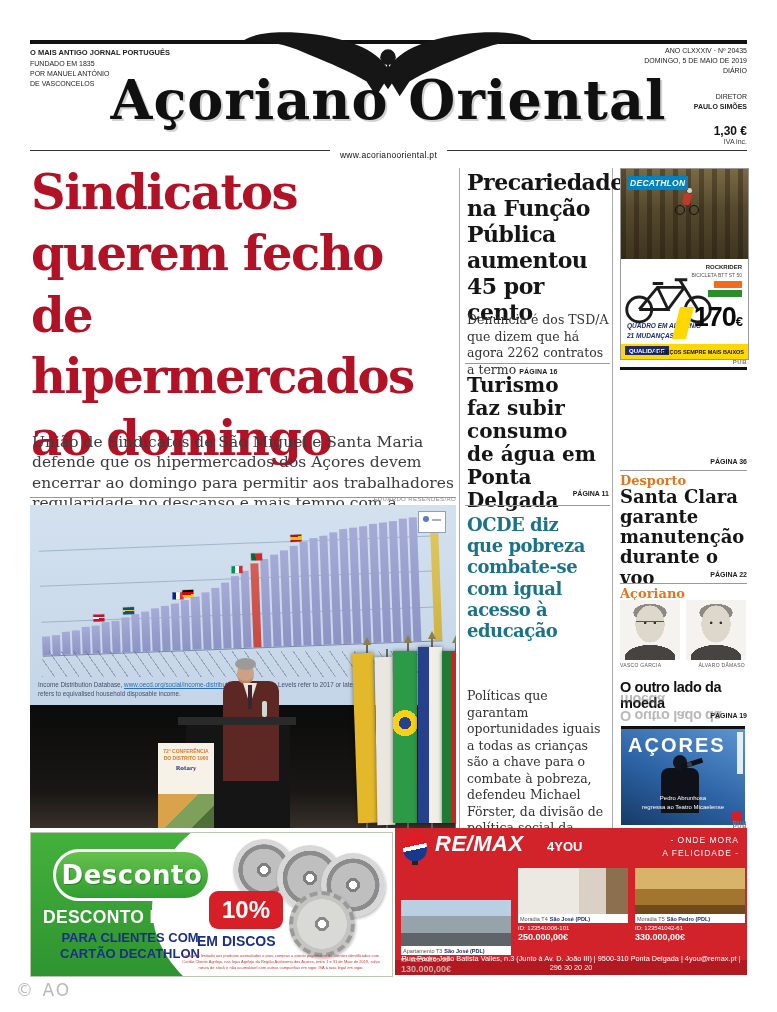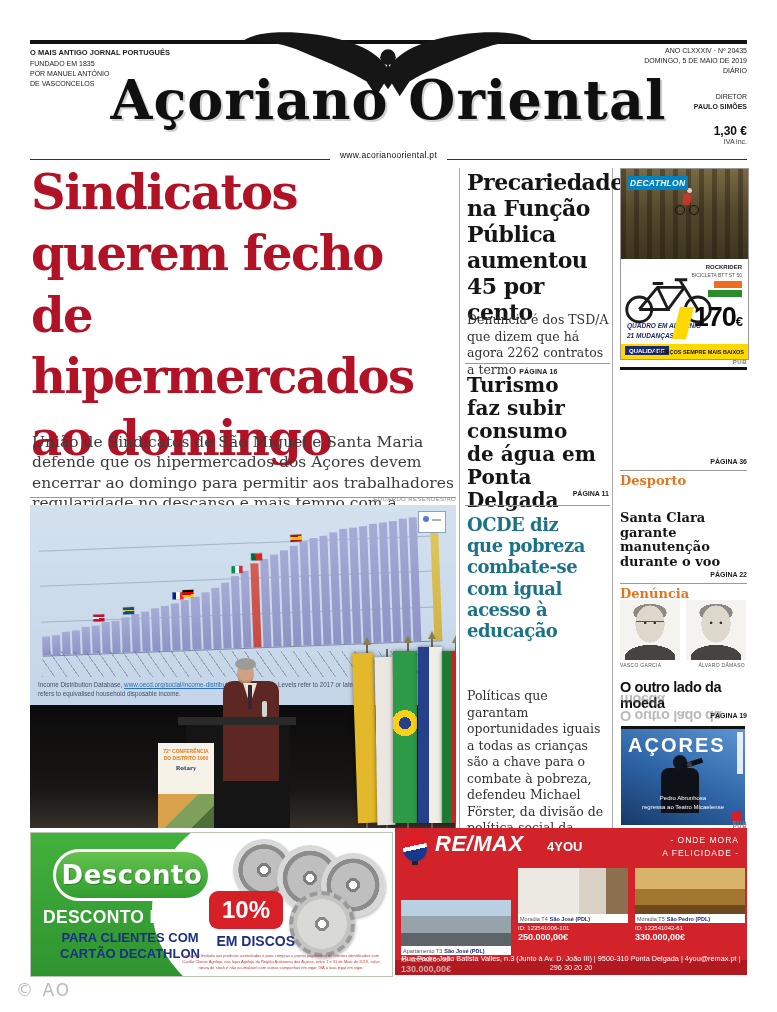--- a/index.html
+++ b/index.html
@@ -20,21 +20,21 @@
   .tagline b{font-size:7.5px;}
   .edition{right:30px;top:46px;text-align:right;font-size:7px;line-height:1.45;color:#222;}
   .director{right:30px;top:92px;text-align:right;font-size:7px;line-height:1.45;color:#222;}
   .price{right:30px;top:124px;text-align:right;color:#111;}
   .price .p1{font:bold 12px "Liberation Sans",sans-serif;}
   .price .p2{font-size:7px;color:#333;}
   .eagle{left:238px;top:24px;width:300px;height:78px;}
   .masthead{left:60px;right:60px;top:68px;text-align:center;font-family:"DejaVu Serif",serif;
             font-weight:bold;font-size:54px;color:#101010;letter-spacing:1px;
             text-shadow:2px 2px 0 rgba(0,0,0,.18);}
-  .webrow{left:30px;top:150px;width:717px;display:flex;align-items:flex-end;gap:10px;}
+  .webrow{left:30px;top:150px;width:717px;display:flex;align-items:flex-start;gap:10px;}
   .webrow .ln{flex:1;height:1px;background:#333;}
   .webrow span{font-size:8.5px;color:#111;letter-spacing:.3px;}
 
   
   .lead-h{left:31px;top:162px;width:426px;font-weight:bold;font-size:48px;line-height:1.28;
           letter-spacing:-1.5px;color:#b11226;}
   .standfirst{left:32px;top:432px;width:424px;font-size:15.5px;line-height:1.32;color:#3c3c3c;}
   .r-col1{left:30px;top:497px;width:426px;}
   .credit{left:30px;top:496px;width:426px;text-align:right;font-size:6px;color:#8a8a8a;letter-spacing:.4px;}
 
@@ -120,21 +120,21 @@
   .dec-price{position:absolute;right:5px;top:133px;color:#0a0a0a;font-weight:bold;}
   .dec-price .v{font-size:27px;letter-spacing:-1px;}
   .dec-price .c{font-size:13px;}
   .dec-yellow{position:absolute;left:0;right:0;bottom:0;height:15px;background:#ffd800;}
   .dec-qual{position:absolute;left:4px;top:2px;background:#1c2b6e;color:#fff;
             font:bold 6px "Liberation Sans",sans-serif;padding:1.5px 4px;}
   .dec-slogan{position:absolute;right:4px;top:4.5px;font:bold 5.5px "Liberation Sans",sans-serif;color:#111;}
   .r3-thick{left:620px;top:367px;width:127px;height:3px;background:#111;}
   .c3h1{left:620px;top:374px;width:127px;font-weight:bold;font-size:18.5px;line-height:1.12;color:#151515;}
   .kicker{font-weight:bold;font-size:13px;color:#e0761f;}
-  .c3h2{left:620px;top:511px;width:127px;font-weight:bold;font-size:13px;line-height:1.12;color:#151515;}
+  .c3h2{left:620px;top:487px;width:127px;font-weight:bold;font-size:18px;line-height:1.12;color:#151515;}
   .portrait{position:absolute;top:600px;width:60px;height:60px;
     background:
       radial-gradient(circle 2px at 42% 38%,#333 0 1px,transparent 1.6px),
       radial-gradient(circle 2px at 58% 38%,#333 0 1px,transparent 1.6px),
       radial-gradient(ellipse 15px 19px at 50% 40%,#ded7cb 0 97%,transparent 98%),
       radial-gradient(ellipse 17px 9px at 50% 21%,#8d8a85 0 97%,transparent 98%),
       radial-gradient(ellipse 26px 13px at 50% 96%,#474340 0 97%,transparent 98%),
       #f5f3ef;}
   .glasses{position:absolute;left:16px;top:21px;width:28px;height:5px;border-top:1px solid #555;
            border-bottom:1px solid transparent;}
@@ -173,21 +173,21 @@
            font:bold 13px "Liberation Sans",sans-serif;color:#1b2f86;}
   .disc{position:absolute;border-radius:50%;
     background:radial-gradient(circle,#fff 0 4px,#7e7e7e 4px 7px,#bfbfbf 7px 48%,#8c8c8c 49% 58%,#d8d8d8 59%);
     box-shadow:1px 2px 3px rgba(0,0,0,.25);}
   .disc-seg{position:absolute;border-radius:50%;border:4px dashed #9a9a9a;
     background:radial-gradient(circle,#fff 0 4px,#888 4px 7px,#d9d9d6 7px 60%,#c4c4c0 61%);
     box-shadow:1px 2px 3px rgba(0,0,0,.25);}
   .agri-disc-box{position:absolute;left:178px;top:58px;width:74px;height:38px;background:#d61f26;
                  border-radius:9px;display:flex;align-items:center;justify-content:center;
                  font:bold 24px "Liberation Sans",sans-serif;color:#fff;}
-  .agri-em{position:absolute;left:166px;top:100px;width:98px;text-align:right;
+  .agri-em{position:absolute;left:166px;top:100px;width:98px;text-align:left;
            font:bold 14px "Liberation Sans",sans-serif;color:#1b2f86;}
   .agri-disc-txt{position:absolute;left:150px;top:120px;width:200px;text-align:center;
                  font-size:4px;line-height:1.5;color:#c43b35;}
 
   .remax{left:395px;top:828px;width:352px;height:147px;background:#d2232a;overflow:hidden;}
   .balloon{position:absolute;left:8px;top:5px;width:24px;height:28px;
            border-radius:50% 50% 46% 46%/56% 56% 44% 44%;
            background:linear-gradient(168deg,#e01b24 0 45%,#fff 45% 58%,#16388e 58%);}
   .balloon:after{content:"";position:absolute;left:9px;bottom:-4px;width:6px;height:4px;background:#222;}
   .rm-brand{position:absolute;left:40px;top:3px;font:bold italic 22px "Liberation Sans",sans-serif;
@@ -431,21 +431,21 @@
   <div class="abs kicker sf" style="left:620px;top:473px">Desporto</div>
   <div class="abs c3h2 sf pre">Santa Clara
 garante
 manutenção
 durante o voo</div>
   <div class="abs" style="left:620px;top:571px;width:127px">
     <span class="pgref-right">PÁGINA 22</span>
   </div>
   <div class="rule" style="left:620px;top:583px;width:127px"></div>
 
-  <div class="abs kicker sf" style="left:620px;top:586px">Denúncia</div>
+  <div class="abs kicker sf" style="left:620px;top:586px">Açoriano</div>
   <div class="portrait" style="left:620px">
     <div class="glasses"></div>
   </div>
   <div class="portrait" style="left:686px"></div>
   <div class="pname" style="left:620px">VASCO GARCIA</div>
   <div class="pname" style="right:32px">ÁLVARO DÂMASO</div>
   <div class="abs op-title">O outro lado da moeda</div>
   <div class="abs op-mirror">O outro lado da moeda</div>
   <div class="abs" style="left:620px;top:712px;width:127px">
     <span class="pgref-right">PÁGINA 19</span>

